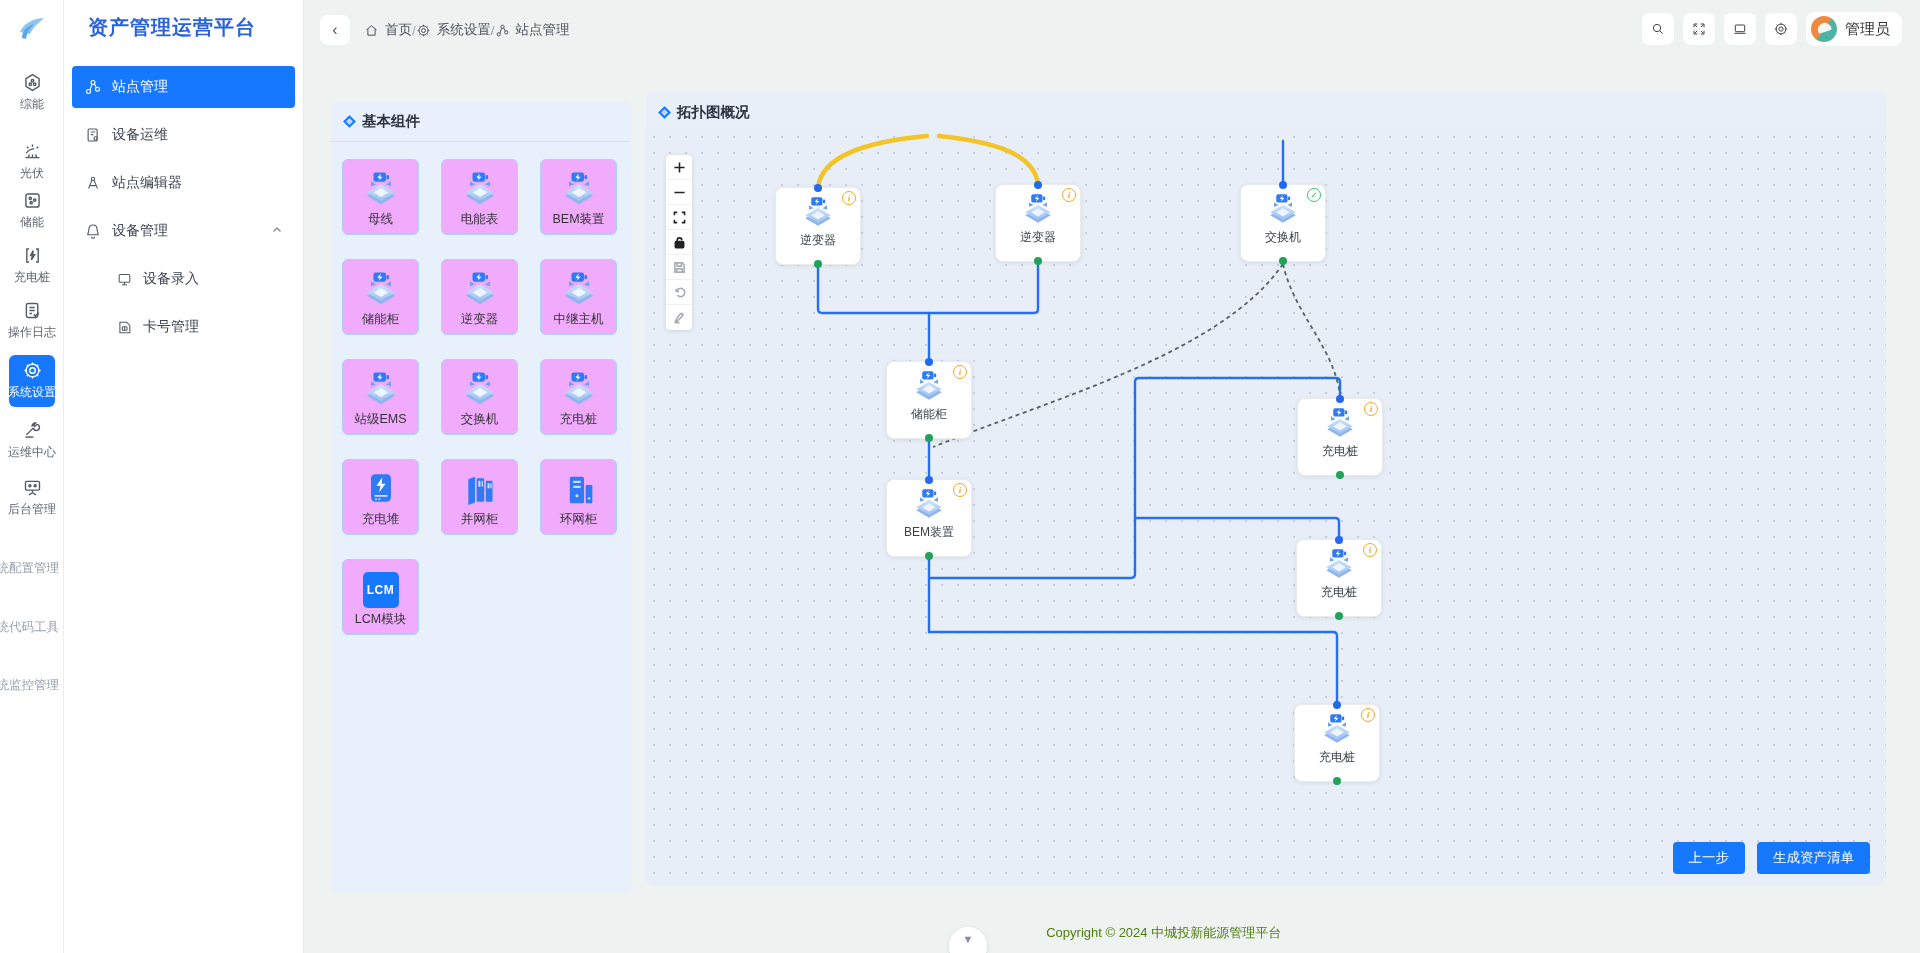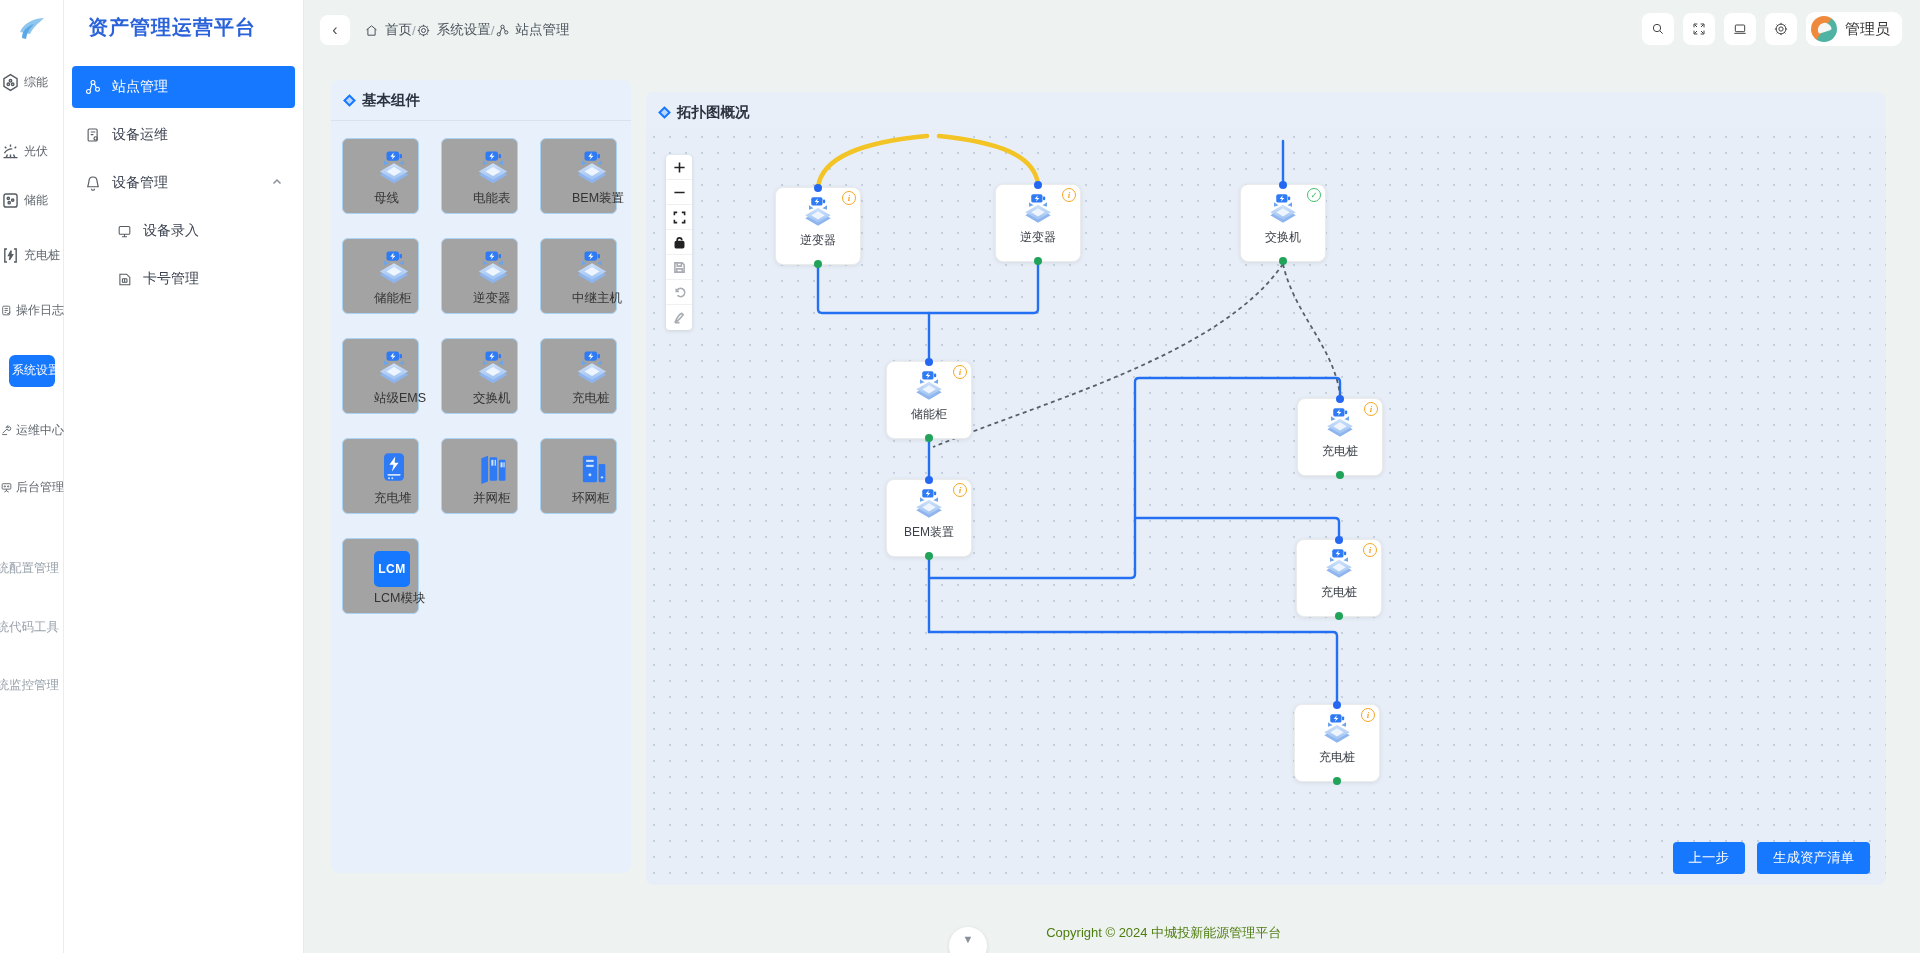--- a/index.html
+++ b/index.html
@@ -2,21 +2,21 @@
 <html><head>
 <meta charset="utf-8">
 <style>
   * { margin:0; padding:0; box-sizing:border-box; }
   html,body { width:1920px; height:953px; overflow:hidden; }
   body { font-family:"Liberation Sans","DejaVu Sans",sans-serif; background:#eef3f1; position:relative; color:#333; }
 
   
   .rail { position:absolute; left:0; top:0; width:64px; height:953px; background:#fff; border-right:1px solid #ececec; z-index:30; }
   .rail-logo { position:absolute; left:14px; top:12px; width:34px; height:34px; }
-  .rail-item { position:absolute; left:0; width:64px; display:flex; flex-direction:row; align-items:center; gap:3px; color:#5f666d; cursor:pointer; }
+  .rail-item { position:absolute; left:0; width:64px; display:flex; flex-direction:column; align-items:center; gap:3px; color:#5f666d; cursor:pointer; }
   .rail-item svg { width:21px; height:21px; stroke:#555b62; fill:none; stroke-width:1.6; }
   .rail-item .rlabel { font-size:12px; white-space:nowrap; }
   .rail-item.active { left:9px; width:46px; background:#1677ff; border-radius:6px; padding:5px 0 6px; color:#fff; }
   .rail-item.active svg { stroke:#fff; }
   .rail-overflow { position:absolute; left:-16px; font-size:12.5px; color:#98a1ab; white-space:nowrap; }
 
   
   .sidebar { position:absolute; left:64px; top:0; width:240px; height:953px; background:#fff; border-right:1px solid #e9e9e9; z-index:20; padding-top:12px; }
   .brand-title { position:absolute; left:88px; top:14px; font-size:20px; font-weight:bold; color:#2a62d9; letter-spacing:1px; white-space:nowrap; z-index:40; }
   .menu-item { display:flex; align-items:center; gap:10px; height:42px; margin:6px 8px 0; padding:0 12px; border-radius:4px; font-size:14px; color:#3c4350; cursor:pointer; position:relative; }
@@ -43,23 +43,23 @@
   .avatar { width:26px; height:26px; border-radius:50%; background:linear-gradient(125deg,#ef8a3c 48%,#4fb3a4 52%); position:relative; overflow:hidden; }
   .avatar::after { content:""; position:absolute; left:6px; top:7px; width:14px; height:9px; background:#f4f7f5; border-radius:7px 7px 2px 2px; transform:rotate(-18deg); }
   .admin-name { font-size:15px; color:#333; }
 
   
   .panel-header { display:flex; align-items:center; gap:8px; padding:11px 14px 10px; }
   .panel-title { font-size:14.5px; font-weight:bold; color:#2b3340; }
   .diamond { width:9px; height:9px; background:#bcd7ff; border:2px solid #1677ff; transform:rotate(45deg); flex:none; }
   .panel-divider { height:1px; background:#d8e2ee; margin:0; }
 
-  .comp-panel { position:absolute; left:331px; top:80px; width:300px; height:793px; background:#e8f1fb; border-radius:8px; }
+  .comp-panel { position:absolute; left:331px; top:101px; width:300px; height:793px; background:#e8f1fb; border-radius:8px; }
   .comp-grid { display:flex; flex-wrap:wrap; gap:24px 22px; padding:17px 11px; }
-  .comp-card { width:77px; height:76px; background:#a3a3a3; border:1px solid #a9d2f3; border-radius:6px; display:flex; flex-direction:column; align-items:flex-start; justify-content:flex-end; padding-bottom:6px; cursor:grab;padding-left:31px; }
+  .comp-card { width:77px; height:76px; background:#f0abfc; border:1px solid #a9d2f3; border-radius:6px; display:flex; flex-direction:column; align-items:center; justify-content:flex-end; padding-bottom:6px; cursor:grab; }
   .comp-card svg.cicon { width:40px; height:40px; margin-bottom:1px; }
   .comp-label { font-size:12.5px; color:#333; white-space:nowrap; }
   .lcm-box { width:36px; height:36px; margin-bottom:3px; background:#1677ff; border-radius:5px; display:flex; align-items:center; justify-content:center; color:#fff; font-weight:bold; font-size:12px; letter-spacing:.5px; }
 
   .topo-panel { position:absolute; left:646px; top:92px; width:1240px; height:793px; background:#e9eff8; border-radius:8px; }
   .canvas { position:absolute; left:0; right:0; top:37px; bottom:0; overflow:hidden; border-radius:0 0 8px 8px;
             background-color:#e8eef7; background-image:radial-gradient(circle,#c5d0de 1.1px,transparent 1.2px); background-size:16px 16px; }
   .edges { position:absolute; left:0; top:0; pointer-events:none; }
 
   .topo-toolbar { position:absolute; left:20px; top:26px; width:26px; background:#fff; border-radius:4px; box-shadow:0 1px 4px rgba(0,0,0,.12); z-index:5; }
@@ -230,20 +230,27 @@
   <div class="menu-item">
     <svg viewBox="0 0 24 24">
         <rect x="5.5" y="4" width="12" height="16" rx="1.5"></rect>
         <path d="M9 8 h6 M9 11.5 h3.5"></path>
         <circle cx="15.5" cy="16.5" r="2.2"></circle>
       </svg>
     <span>设备运维</span>
   </div>
   <div class="menu-item">
     <svg viewBox="0 0 24 24">
+        <circle cx="12" cy="6.5" r="2.2"></circle>
+        <path d="M10.5 8.5 L6 19.5 M13.5 8.5 L18 19.5 M7.8 15.5 H16.2"></path>
+      </svg>
+    <span>站点编辑器</span>
+  </div>
+  <div class="menu-item">
+    <svg viewBox="0 0 24 24">
         <path d="M12 4 C8.5 4 6.5 7 6.5 10.5 L5 17 H19 L17.5 10.5 C17.5 7 15.5 4 12 4 Z"></path>
         <path d="M10 19.5 a2 2.2 0 0 0 4 0"></path>
       </svg>
     <span>设备管理</span>
     <span class="chev"><svg viewBox="0 0 12 12">
           <path d="M2.5 7.5 L6 4 L9.5 7.5"></path>
         </svg></span>
   </div>
   <div class="submenu-item">
     <svg viewBox="0 0 24 24">

